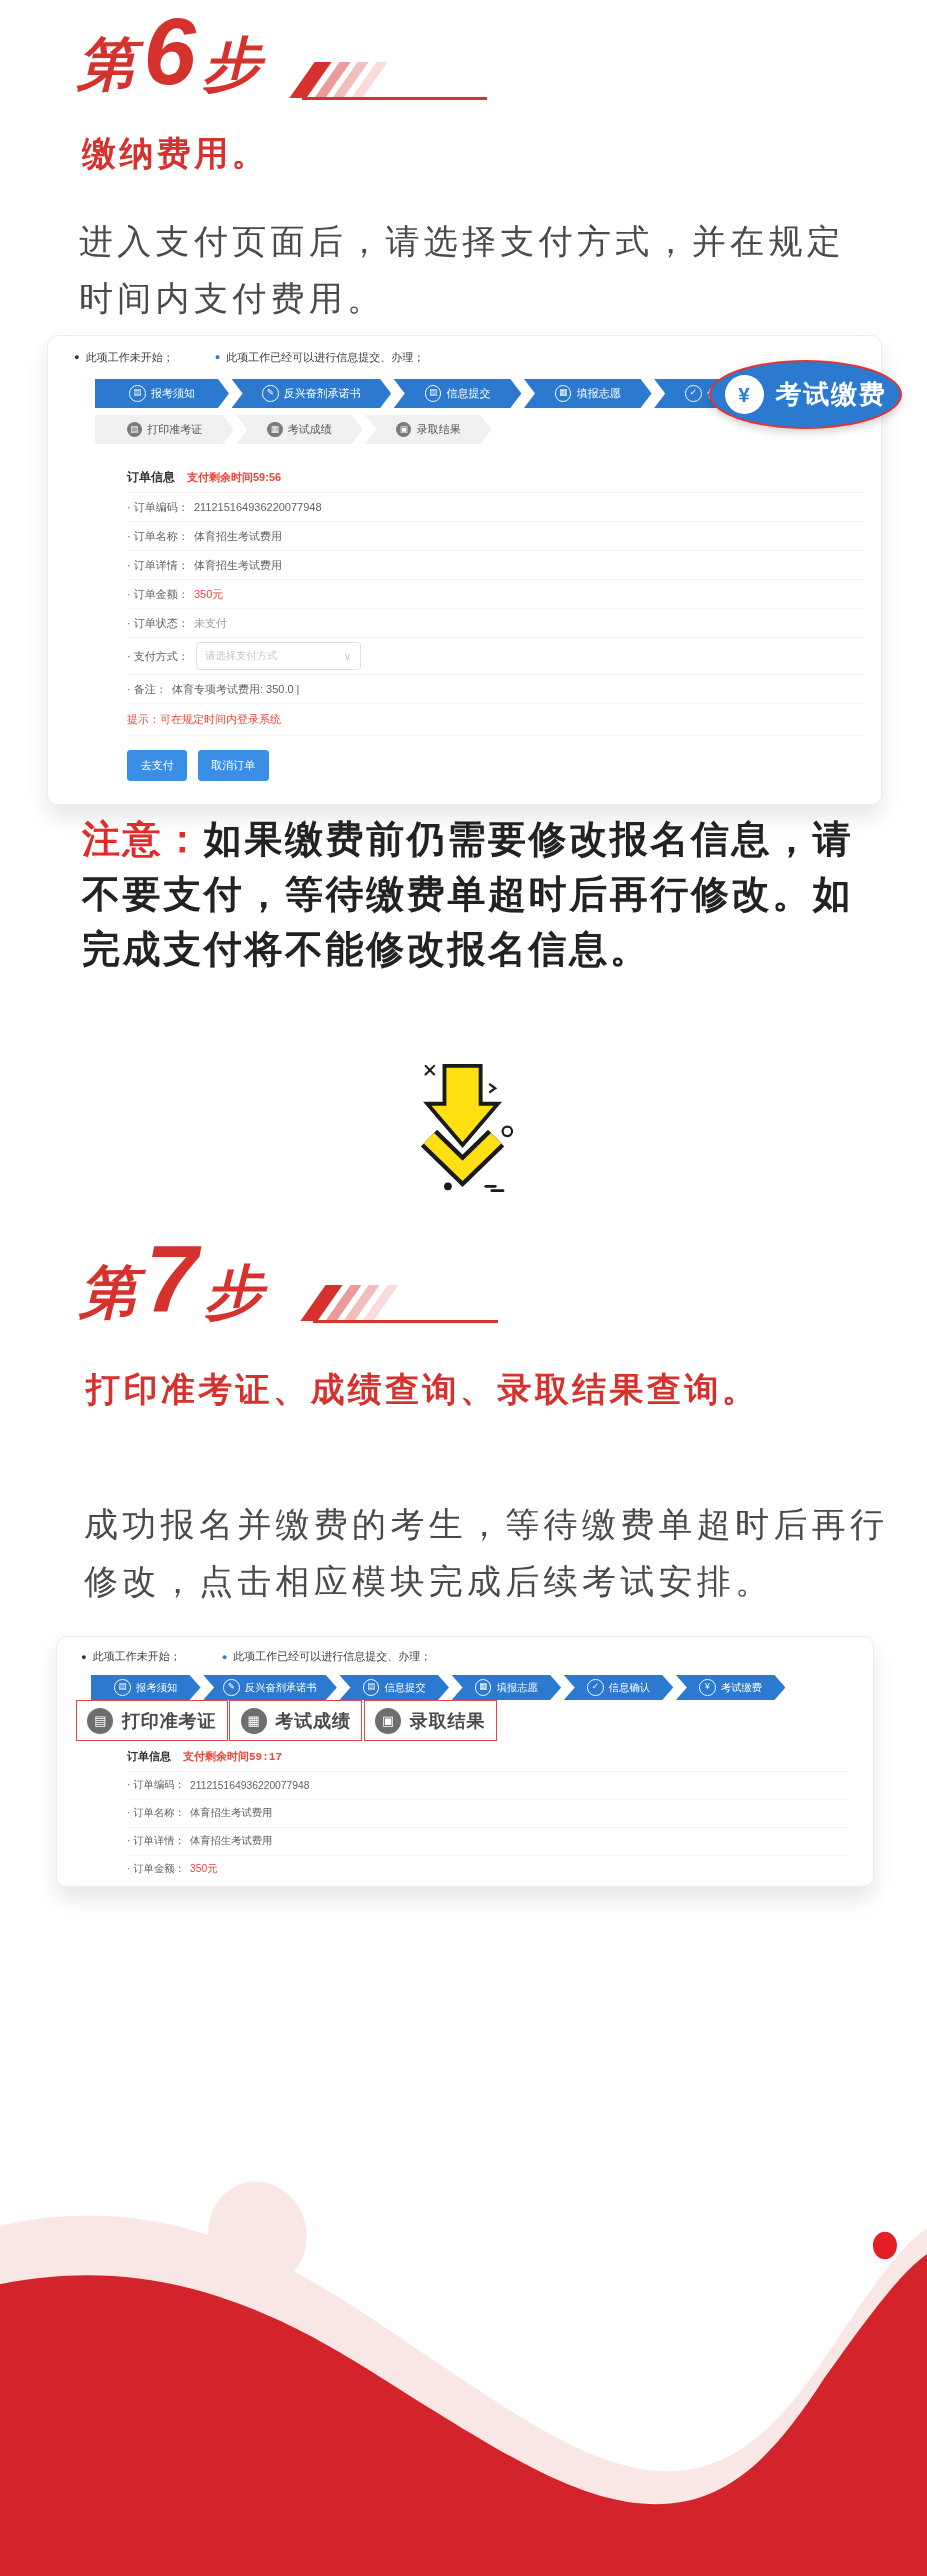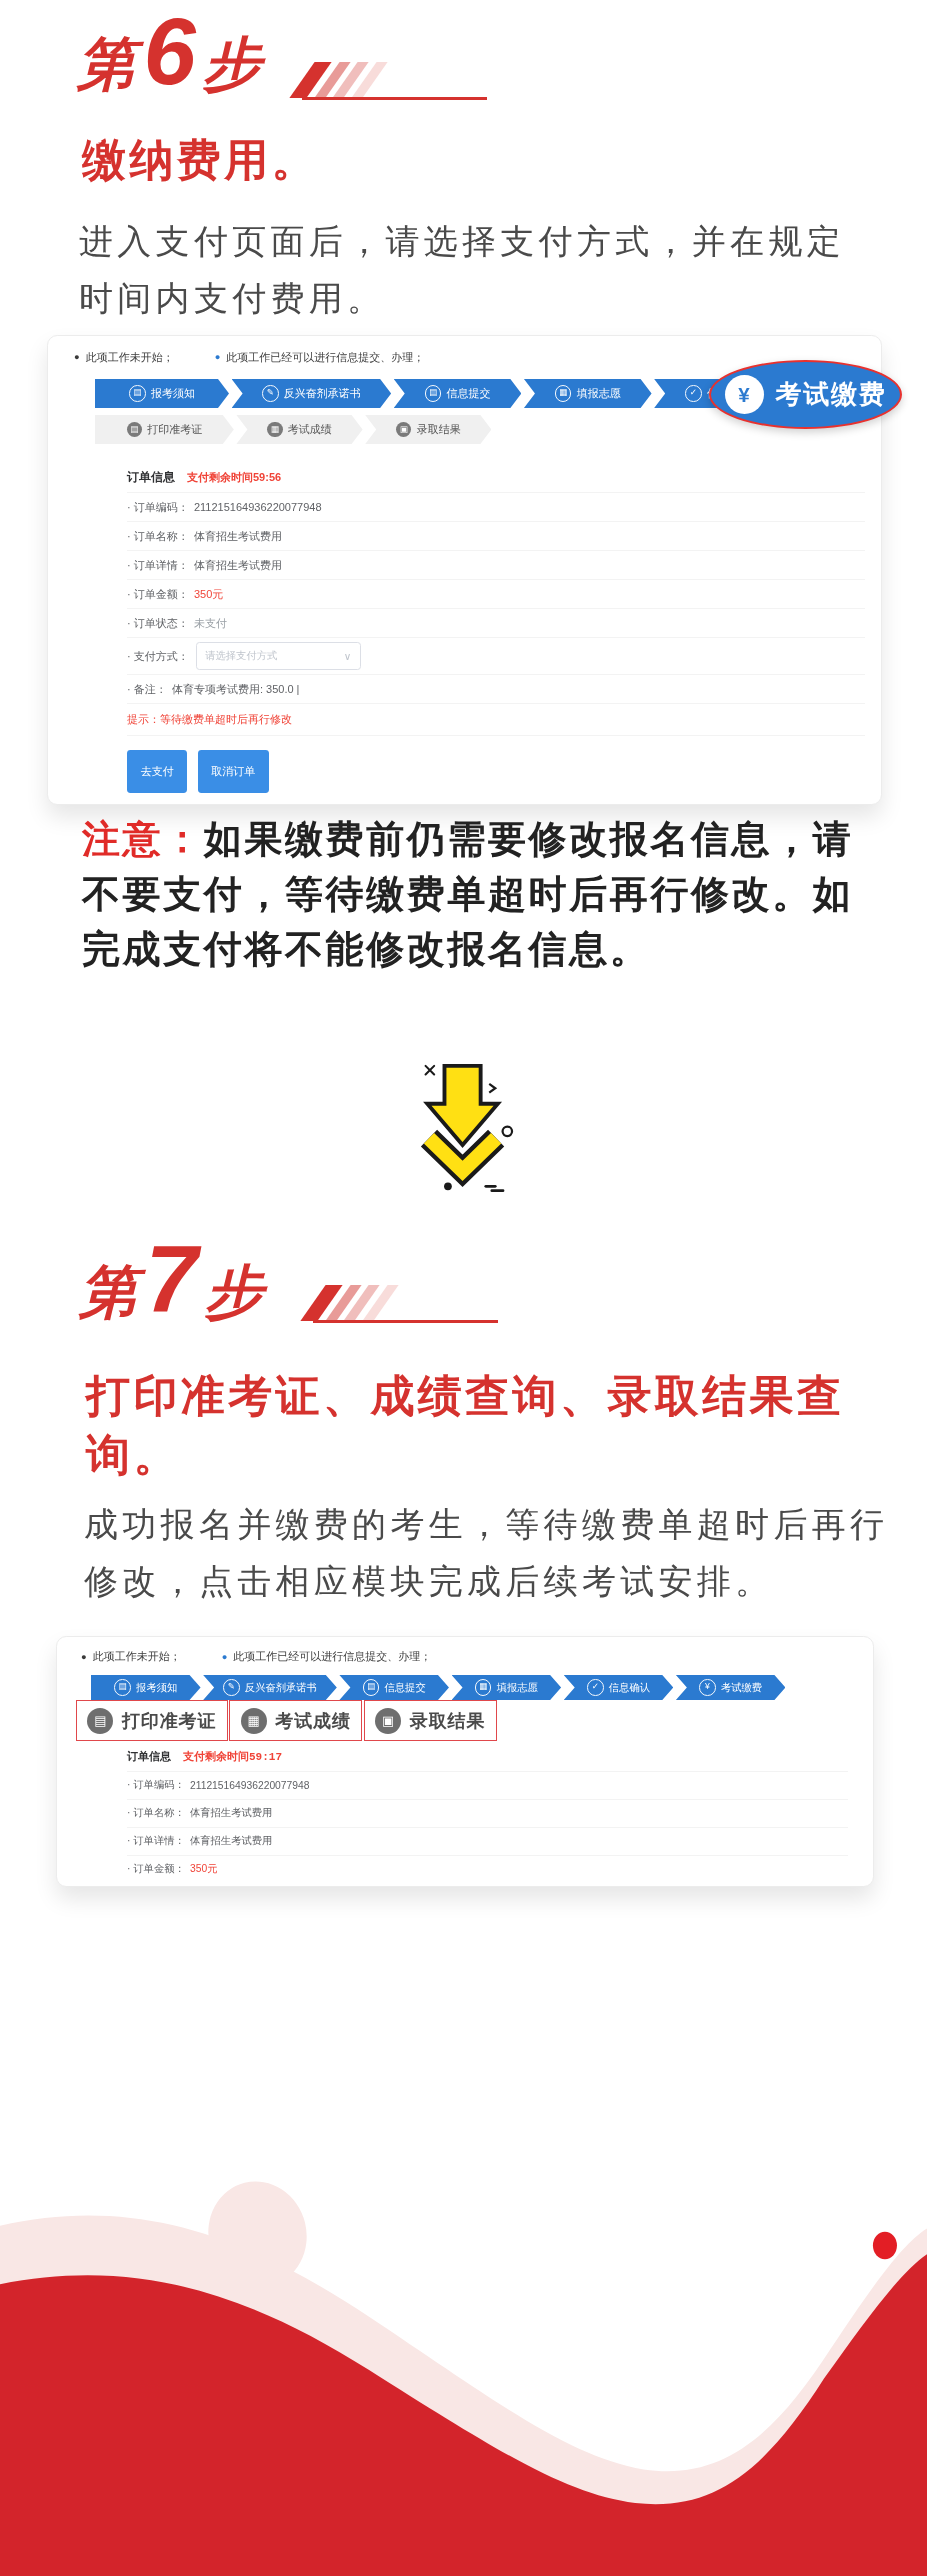--- a/index.html
+++ b/index.html
@@ -12,21 +12,21 @@
   .heading .zh{font-size:58px;letter-spacing:1.7px;}
   .heading .num{font-size:94px;line-height:.85;margin:0 6.9px;}
   .slashes{position:absolute;display:flex;}
   .slashes span{display:inline-block;height:36px;margin-right:7.7px;transform:skewX(-35deg);}
   .slashes .s1{width:17px;background:#d5322e;}
   .slashes .s2{width:11px;background:#e89b98;}
   .slashes .s3{width:11px;background:#f0bebc;}
   .slashes .s4{width:11px;background:#f8dcda;}
   .hline{position:absolute;height:3.4px;background:#d5322e;}
 
-  .subtitle{position:absolute;color:#d5322e;font-weight:bold;font-size:44px;letter-spacing:3.4px;}
+  .subtitle{position:absolute;color:#d5322e;font-weight:bold;font-size:34px;letter-spacing:3.4px;}
   .body-text{position:absolute;color:#4a4a4a;font-size:34px;letter-spacing:4.3px;line-height:57px;}
   .note{position:absolute;color:#222;font-size:38px;letter-spacing:2.6px;line-height:55px;font-weight:bold;}
   .note .red{color:#e02b28;}
   .note2{position:absolute;color:#3f3f3f;font-size:37px;letter-spacing:4.3px;line-height:60px;font-weight:normal;}
   .note2 .red{color:#e02b28;font-weight:bold;}
 
   
   .shot{position:absolute;background:#fff;border:0.9px solid #ececec;border-radius:10.3px;
         box-shadow:0 12px 22px rgba(0,0,0,.10);}
   .legend{position:absolute;display:flex;gap:41px;font-size:11px;color:#3c3c3c;}
@@ -69,21 +69,21 @@
   .order .countdown{color:#f04438;font-weight:bold;font-size:11px;}
   .orow{display:flex;align-items:center;height:28px;border-top:0.9px solid #f3f3f3;}
   .orow .v{margin-left:5.2px;}
   .v-red{color:#f04438;} .v-muted{color:#9aa0a6;}
   .orow.pay{height:36px;}
   .select{display:flex;align-items:center;justify-content:space-between;width:146px;height:26px;
           margin-left:6.9px;border:0.9px solid #dcdfe6;border-radius:3.4px;padding:0 8.6px;
           color:#bfc4cc;font-size:10.3px;background:#fff;}
   .tip{display:flex;align-items:center;height:31px;border-top:0.9px solid #f3f3f3;color:#f04438;}
   .btnrow{display:flex;gap:10.3px;border-top:0.9px solid #f3f3f3;padding-top:13.7px;}
-  .btn{height:43px;border:none;border-radius:3.4px;background:#3a8ee6;color:#fff;font-size:11px;
+  .btn{height:31px;border:none;border-radius:3.4px;background:#3a8ee6;color:#fff;font-size:11px;
        padding:0 13.7px;cursor:pointer;font-family:Liberation Sans, sans-serif;}
 
   
   .footer-svg{position:absolute;left:0;top:2164px;}
   .arrow-svg{position:absolute;left:410px;top:1059px;}
 </style>
 </head>
 <body>
 
 <div class="page">
@@ -191,21 +191,21 @@
         <span>· 支付方式：</span>
         <span class="select">
           <span>请选择支付方式</span>
           <span>∨</span>
         </span>
       </div>
       <div class="orow">
         <span>· 备注：</span>
         <span class="v">体育专项考试费用: 350.0 |</span>
       </div>
-      <div class="tip">提示：等待缴费单超时后再行修改</div>
+      <div class="tip">提示：可在规定时间内登录系统</div>
       <div class="btnrow">
         <button class="btn">去支付</button>
         <button class="btn">取消订单</button>
       </div>
     </div>
   </div>
 
   <div class="note" style="left:82px;top:812px;width:803px;">
     <span class="red">注意：</span><span>如果缴费前仍需要修改报名信息，请不要支付，等待缴费单超时后再行修改。如完成支付将不能修改报名信息。</span>
   </div>

